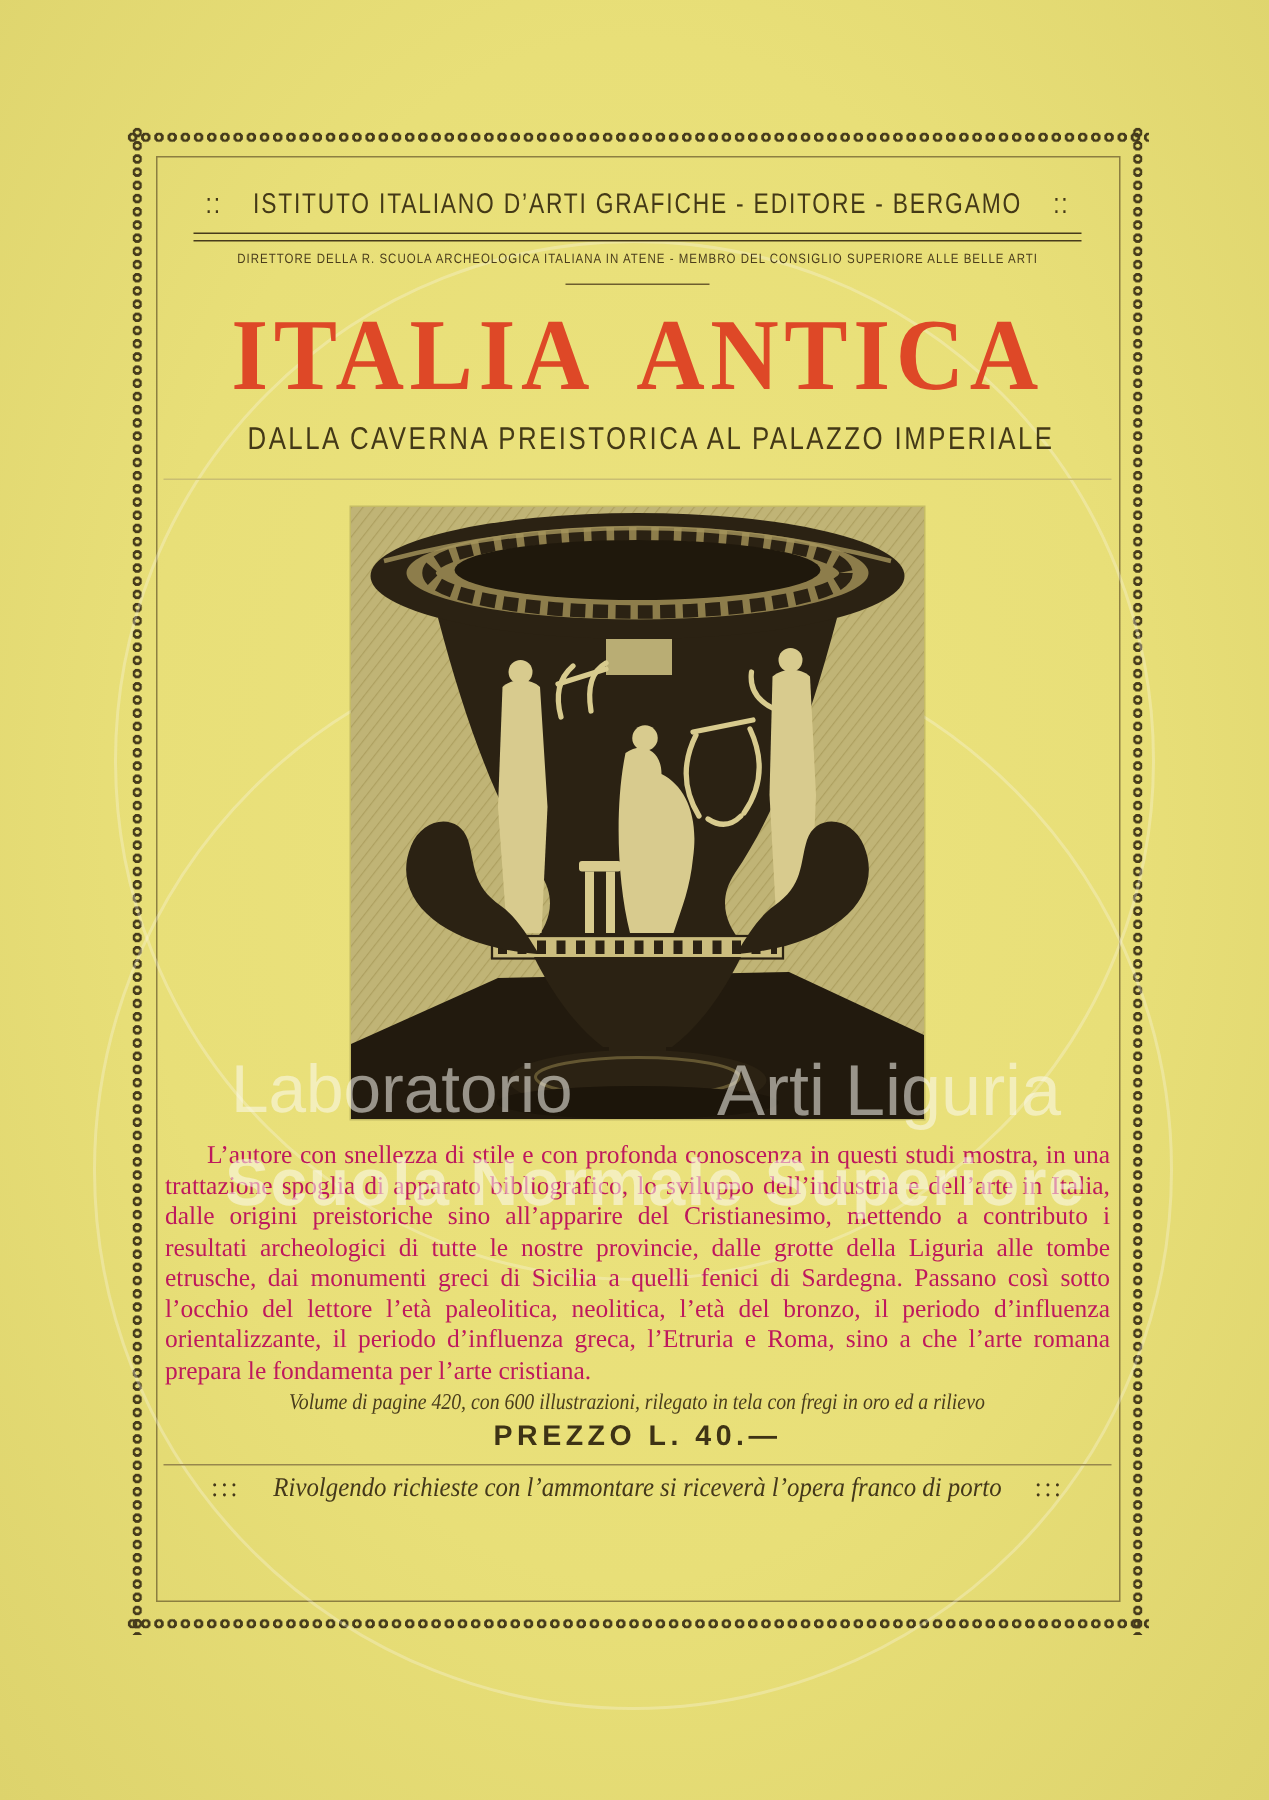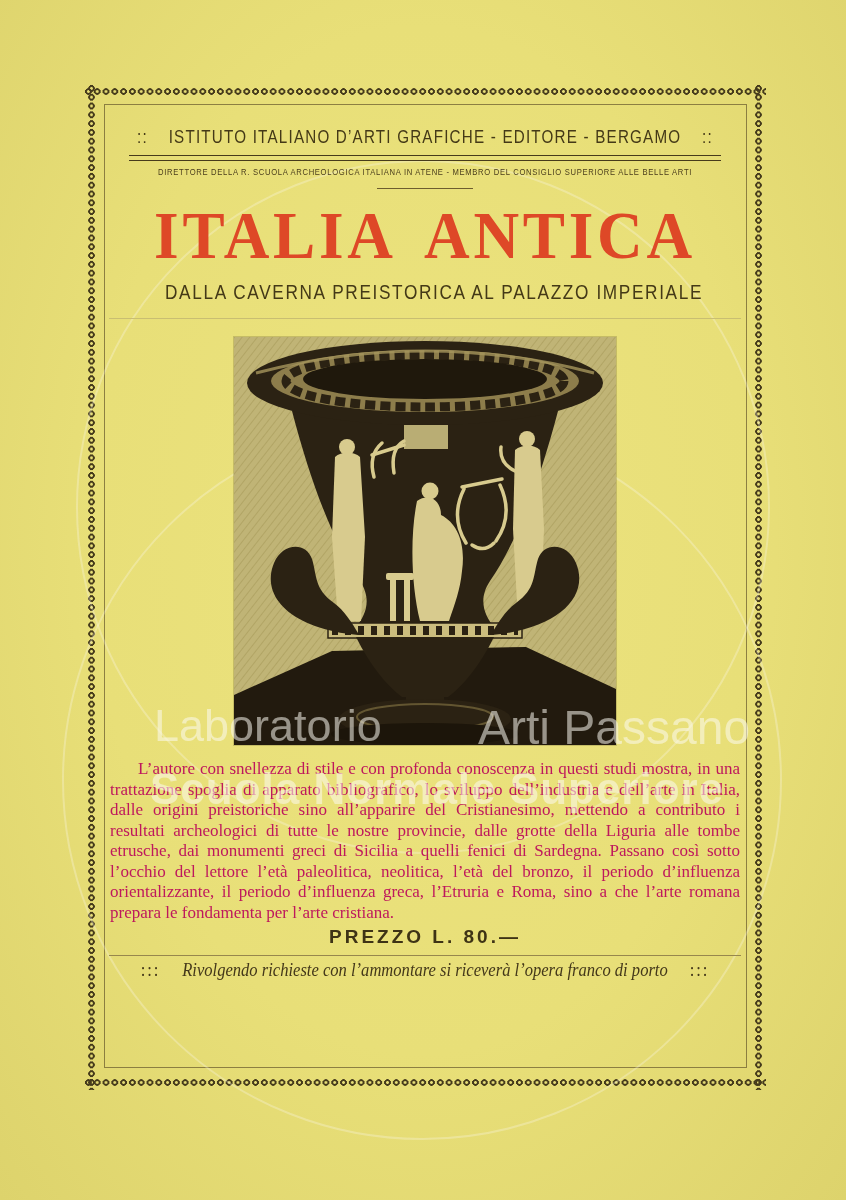--- a/index.html
+++ b/index.html
@@ -182,30 +182,31 @@
         <ellipse cx="191" cy="46" rx="178" ry="42" fill="#2b2213"></ellipse>
         <ellipse cx="191" cy="44" rx="154" ry="31" fill="#8d7d4b"></ellipse>
         <ellipse cx="191" cy="44" rx="139" ry="26" fill="none" stroke="#2b2213" stroke-width="9" stroke-dasharray="10 5"></ellipse>
         <ellipse cx="191" cy="42" rx="122" ry="20" fill="#1f180c"></ellipse>
         <path d="M22,36 Q191,-8 360,36" stroke="#a6965d" stroke-width="3" fill="none" opacity="0.8"></path>
       </svg>
     </div>
 
     <p class="desc">L’autore con snellezza di stile e con profonda conoscenza in questi studi mostra, in una trattazione spoglia di apparato bibliografico, lo sviluppo dell’industria e dell’arte in Italia, dalle origini preistoriche sino all’apparire del Cristianesimo, mettendo a contributo i resultati archeologici di tutte le nostre provincie, dalle grotte della Liguria alle tombe etrusche, dai monumenti greci di Sicilia a quelli fenici di Sardegna. Passano così sotto l’occhio del lettore l’età paleolitica, neolitica, l’età del bronzo, il periodo d’influenza orientalizzante, il periodo d’influenza greca, l’Etruria e Roma, sino a che l’arte romana prepara le fondamenta per l’arte cristiana.</p>
 
-    <div class="price">PREZZO  L.  80.—</div>
+    <div><span class="volume squish">Volume di pagine 420, con 600 illustrazioni, rilegato in tela con fregi in oro ed a rilievo</span></div>
+    <div class="price">PREZZO  L.  40.—</div>
     <div class="price-rule"></div>
 
     <div class="order-row">
       <span class="order-dots">:::</span>
       <span>Rivolgendo richieste con l’ammontare si riceverà l’opera franco di porto</span>
       <span class="order-dots">:::</span>
     </div>
 
   </div>
 
   <div class="watermark">
     <span class="wm1a">Laboratorio</span>
-    <span class="wm1b">Arti Passano</span>
+    <span class="wm1b">Arti Liguria</span>
     <span class="wm2">Scuola Normale Superiore</span>
   </div>
 
 </div>
 
 </body></html>

